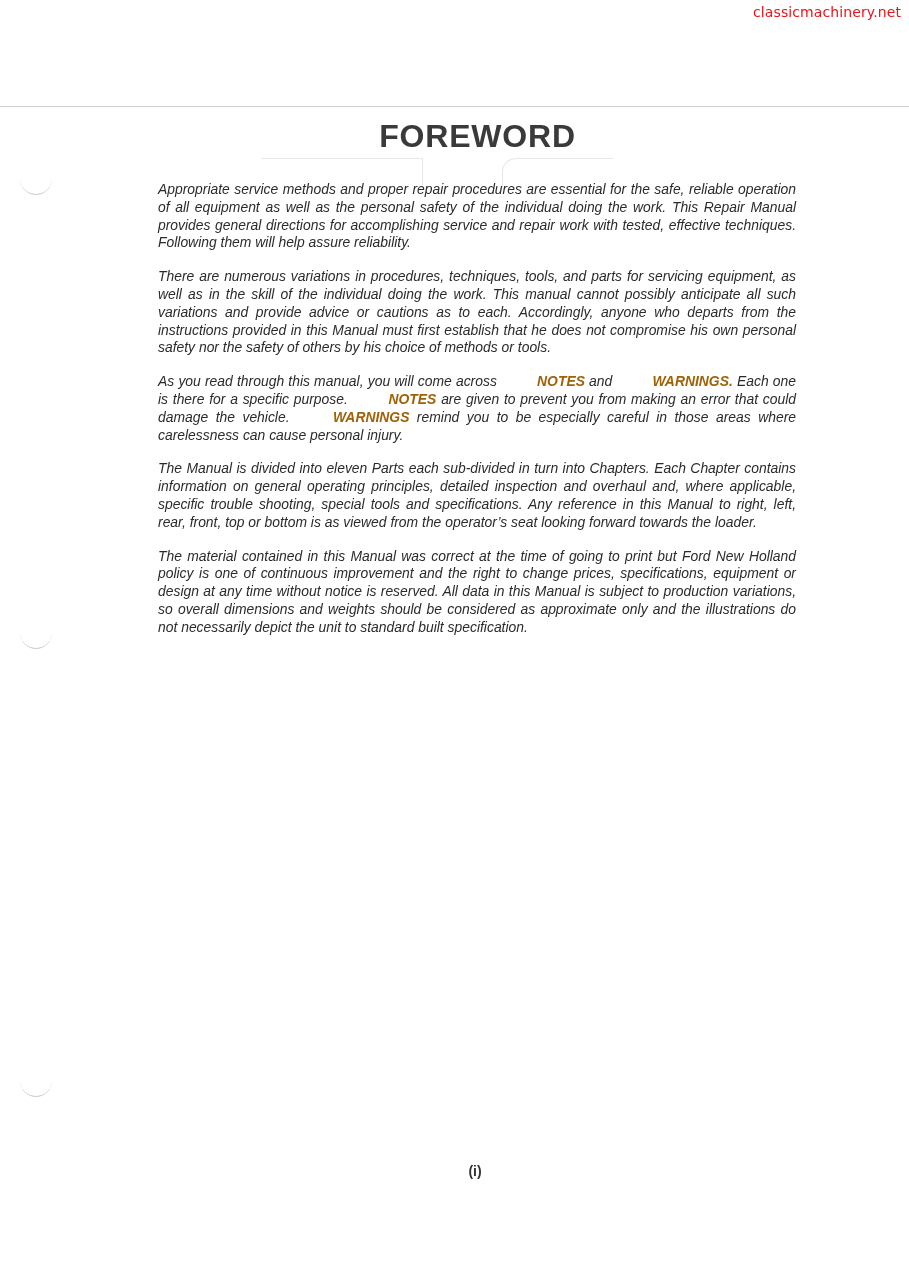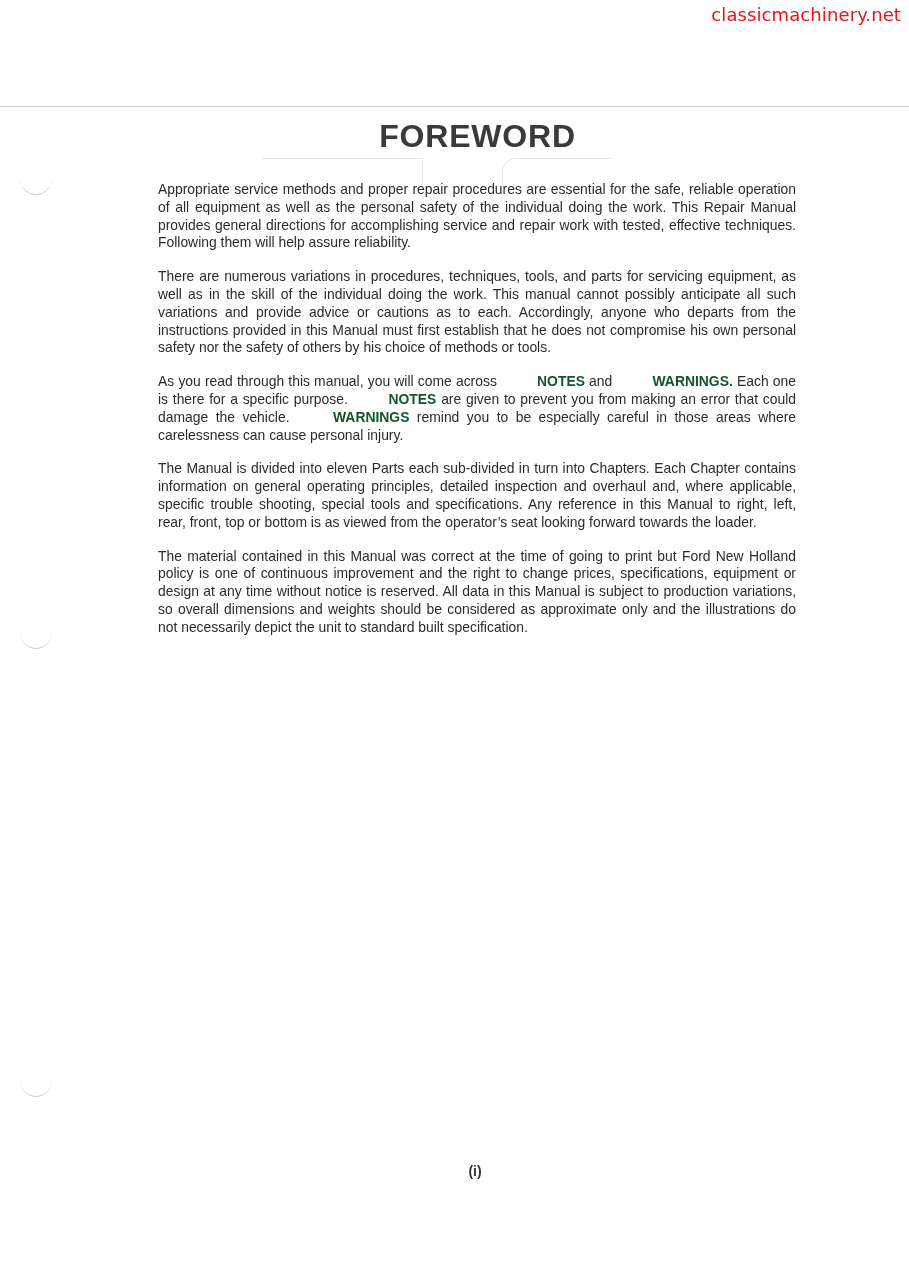--- a/index.html
+++ b/index.html
@@ -13,21 +13,21 @@
     position: relative;
     overflow: hidden;
     font-family: "Liberation Sans", sans-serif;
     color: #2a2a2a;
   }
   .watermark {
     position: absolute;
     top: 4px;
     right: 8px;
     font-family: "DejaVu Sans", sans-serif;
-    font-size: 18px;
+    font-size: 14px;
     color: #e8141c;
     letter-spacing: 0.1px;
   }
   .scan-rule {
     position: absolute;
     top: 106px;
     left: 0;
     width: 909px;
     height: 1px;
     background: #cfcfcf;
@@ -49,31 +49,32 @@
     font-weight: bold;
     font-size: 32px;
     letter-spacing: 0.8px;
     color: #3a3a3a;
   }
   .content {
     position: absolute;
     top: 181px;
     left: 158px;
     width: 638px;
+    font-style: italic;
   }
   .para {
     margin: 0 0 16px 0;
     font-size: 13.9px;
     line-height: 17.8px;
     text-align: justify;
     color: #2b2b2b;
   }
   .para b {
     font-weight: bold;
-    color: #14532d;
+    color: #a16207;
     margin-left: 36px;
   }
   .hole {
     position: absolute;
     left: 20px;
     width: 32px;
     height: 16px;
     border-bottom: 1px solid #cfcfcf;
     border-radius: 0 0 16px 16px;
   }

